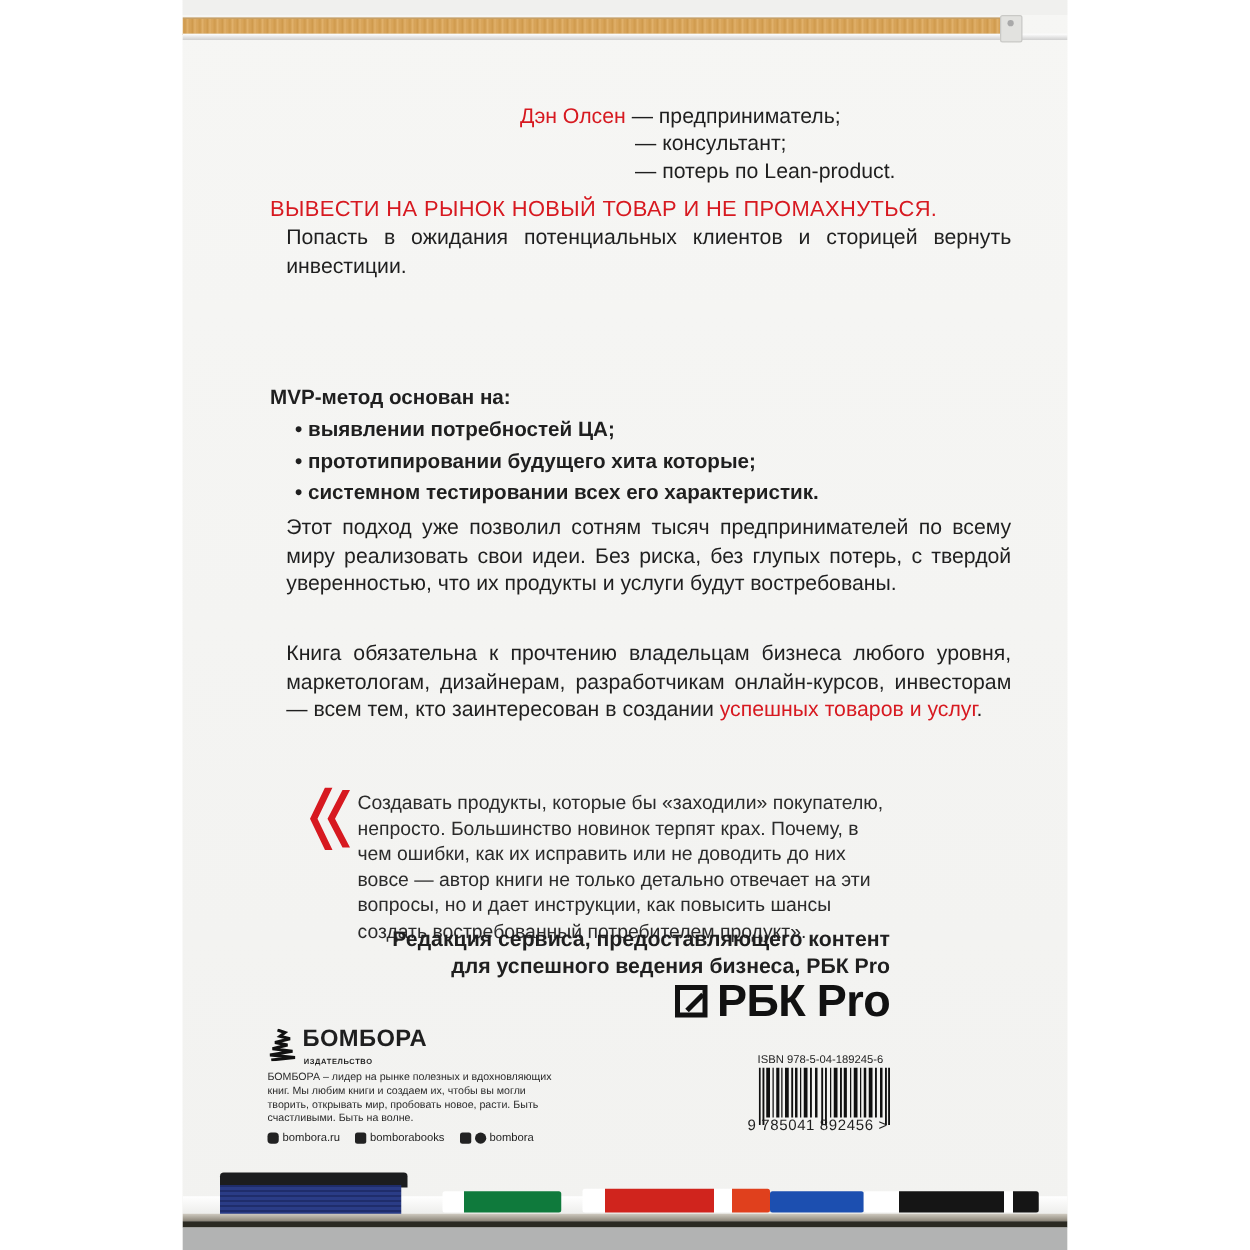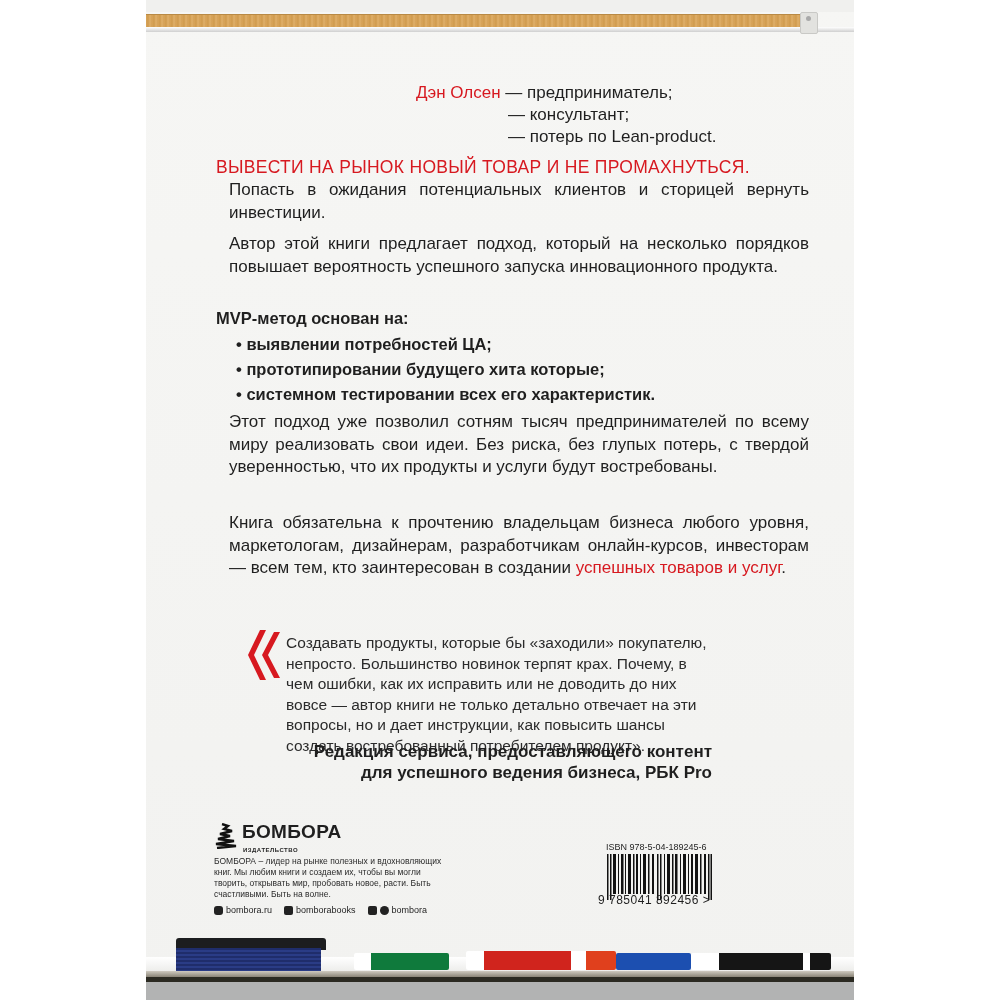--- a/index.html
+++ b/index.html
@@ -81,40 +81,43 @@
   <div class="rail-clip"></div>
 
   <div class="author">
     <div class="row"><span class="name">Дэн Олсен</span> <span>— предприниматель;</span></div>
     <div class="row indent">— консультант;</div>
     <div class="row indent">— потерь по Lean-product.</div>
   </div>
 
   <div class="headline">ВЫВЕСТИ НА РЫНОК НОВЫЙ ТОВАР И НЕ ПРОМАХНУТЬСЯ.</div>
   <div class="p p1">Попасть в ожидания потенциальных клиентов и сторицей вернуть инвестиции.</div>
-  <div class="p p2">Автор этой книги предлагает подход, который на несколько порядков повышает вероятность успешного запуска инновационного продукта.</div>
 
   <div class="mvp">MVP-метод основан на:</div>
   <ul class="bullets">
     <li>выявлении потребностей ЦА;</li>
     <li>прототипировании будущего хита которые;</li>
     <li>системном тестировании всех его характеристик.</li>
   </ul>
 
   <div class="p p3">Этот подход уже позволил сотням тысяч предпринимателей по всему миру реализовать свои идеи. Без риска, без глупых потерь, с твердой уверенностью, что их продукты и услуги будут востребованы.</div>
   <div class="p p4"><span>Книга обязательна к прочтению владельцам бизнеса любого уровня, маркетологам, дизайнерам, разработчикам онлайн-курсов, инвесторам — всем тем, кто заинтересован в создании </span><span class="red">успешных товаров и услуг</span><span>.</span></div>
 
   <svg class="quote-mark" viewBox="0 0 40 50">
     <polygon points="14,0 20,0 8,25 20,50 14,50 2,25" fill="#d71920"></polygon>
     <polygon points="28,2 34,2 22,25 34,48 28,48 16,25" fill="#d71920"></polygon>
   </svg>
   <div class="quote">Создавать продукты, которые бы «заходили» покупателю, непросто. Большинство новинок терпят крах. Почему, в чем ошибки, как их исправить или не доводить до них вовсе — автор книги не только детально отвечает на эти вопросы, но и дает инструкции, как повысить шансы создать востребованный потребителем продукт».</div>
   <div class="attrib">
     <div>Редакция сервиса, предоставляющего контент</div>
     <div>для успешного ведения бизнеса, РБК Pro</div>
+  </div>
+  <div class="rbk">
+    <span class="rbk-box"></span>
+    <span>РБК Pro</span>
   </div>
 
   <div class="bombora">
     <div class="logo-row">
       <svg class="mark" viewBox="0 0 24 26">
         <path d="M8 1 L14 3 L10 6 L18 8 L6 11 L16 13 L4 16 L20 18 L2 21 L22 23 L3 25" stroke="#111" stroke-width="2.4" fill="none"></path>
       </svg>
       <span class="brand">БОМБОРА</span>
     </div>
     <div class="sub">ИЗДАТЕЛЬСТВО</div>

